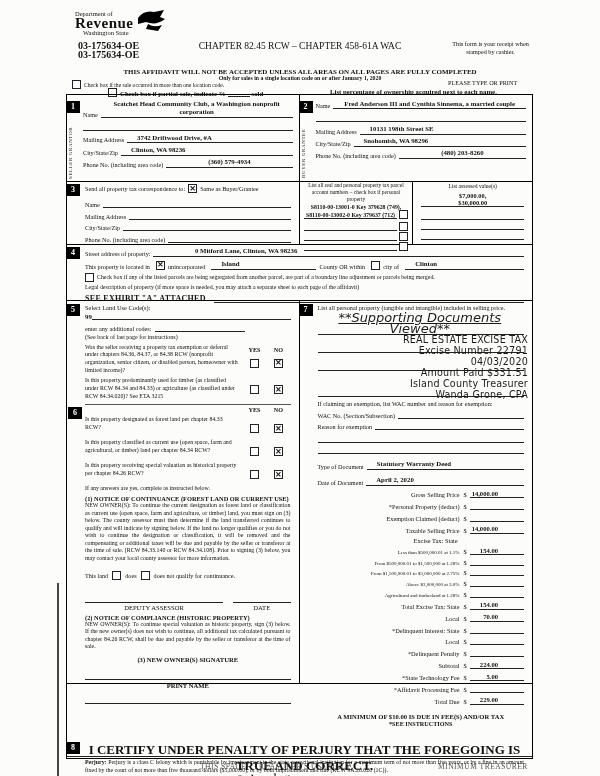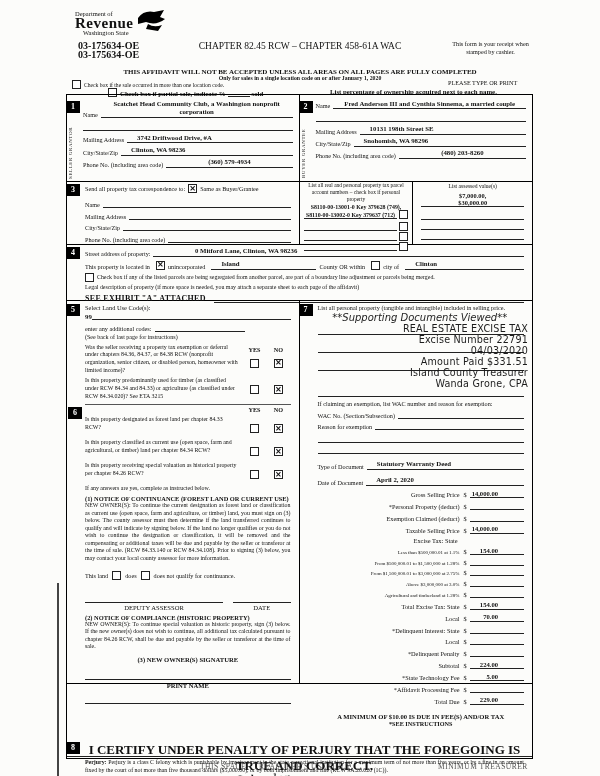--- a/index.html
+++ b/index.html
@@ -45,21 +45,21 @@
   .mrow{display:flex;align-items:flex-end;margin-top:3.4px;}
   .mlabel{width:142px;text-align:right;font-size:6.3px;padding-right:4px;white-space:nowrap;}
   .mrow.small{margin-top:2.2px;}
   .mrow.small .mlabel{font-size:5px;}
   .mdollar{font-size:6.3px;padding-right:3px;}
   .mline{flex:1;border-bottom:0.9px solid #222;text-align:right;padding-right:26px;
       font-size:6.6px;font-weight:bold;min-height:7.5px;line-height:1.1;}
   .mexcise{font-size:6.4px;margin:3.5px 0 0 96px;}
   
   .stamp{font-family:"DejaVu Sans",sans-serif;color:#1c1c1c;text-align:center;line-height:11px;}
-  .stamp .s1{font-style:italic;font-size:10px;}
+  .stamp .s1{font-style:italic;font-size:13px;text-decoration:underline;}
   .stamp .s2{font-size:9.6px;letter-spacing:.2px;text-align:right;}
   .s7line{border-bottom:0.9px solid #222;height:0;}
   
   .para{font-size:5.9px;line-height:1.28;text-align:justify;}
   .ptitle{font-size:6.4px;font-weight:bold;}
   .sig-script{font-family:"DejaVu Serif",serif;font-style:italic;font-size:12px;
       transform:rotate(-3deg);white-space:nowrap;}
   .center{text-align:center;}
   .artifact{background:#444;}
   .footer-cut{font-size:7.5px;color:#333;opacity:.85;letter-spacing:.5px;}

